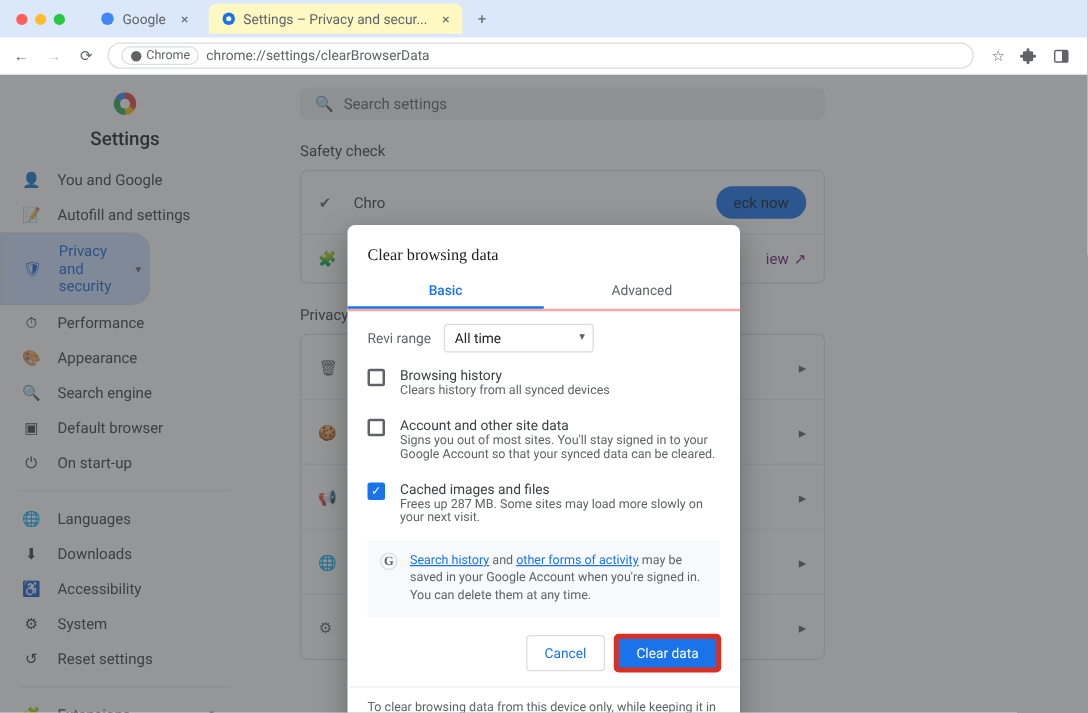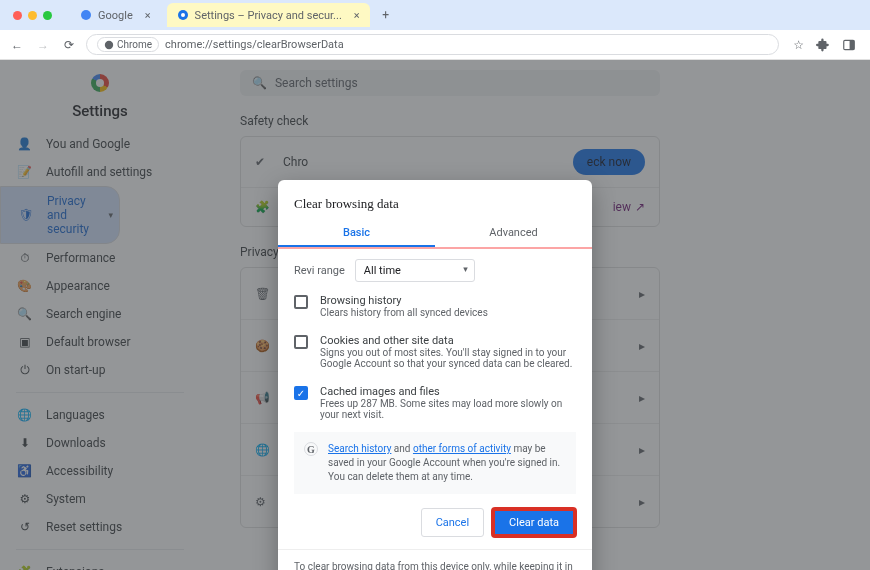--- a/index.html
+++ b/index.html
@@ -289,21 +289,21 @@
       <div class="opt">
         <span class="cbx"></span>
         <div>
             <div class="ot">Browsing history</div>
             <div class="os">Clears history from all synced devices</div>
           </div>
       </div>
       <div class="opt">
         <span class="cbx"></span>
         <div>
-            <div class="ot">Cookies and other site data</div>
+            <div class="ot">Account and other site data</div>
             <div class="os">Signs you out of most sites. You'll stay signed in to your Google Account so that your synced data can be cleared.</div>
           </div>
       </div>
       <div class="opt">
         <span class="cbx ck">✓</span>
         <div>
             <div class="ot">Cached images and files</div>
             <div class="os">Frees up 287 MB. Some sites may load more slowly on your next visit.</div>
           </div>
       </div>

